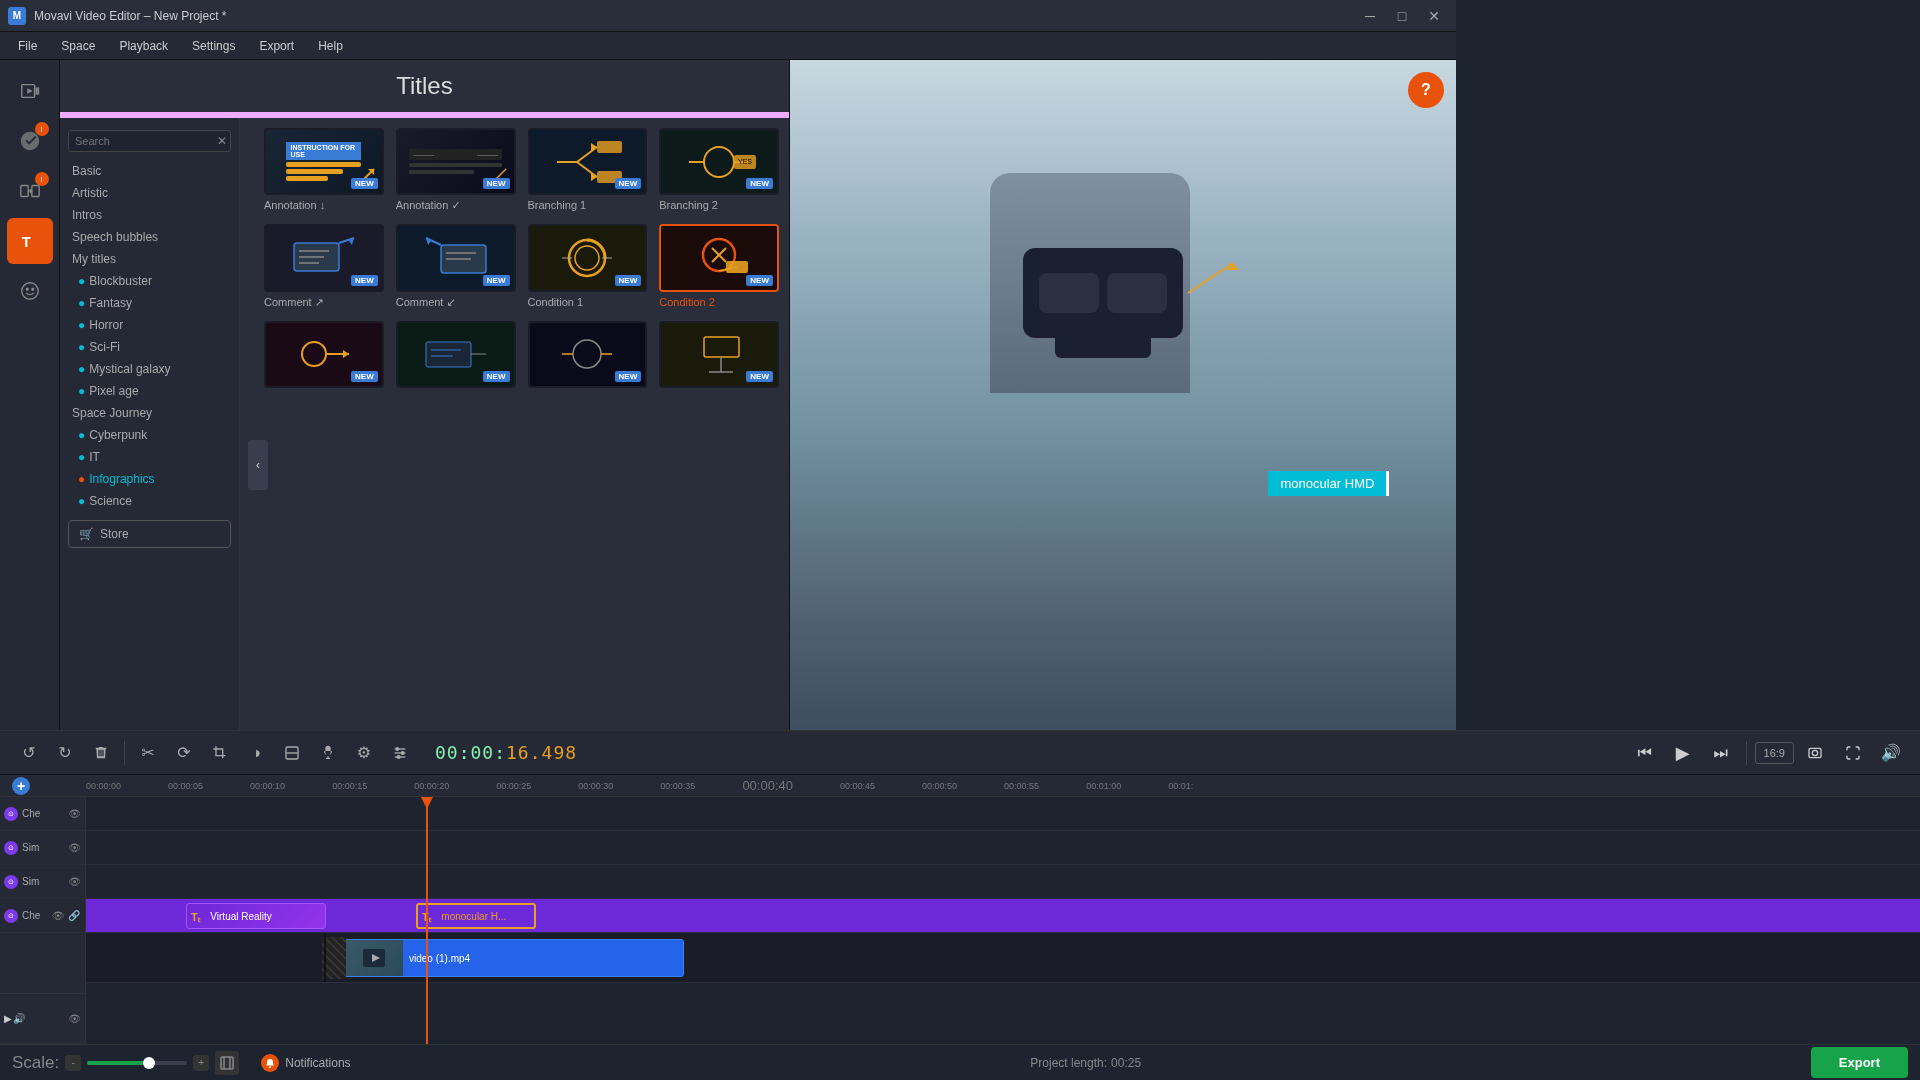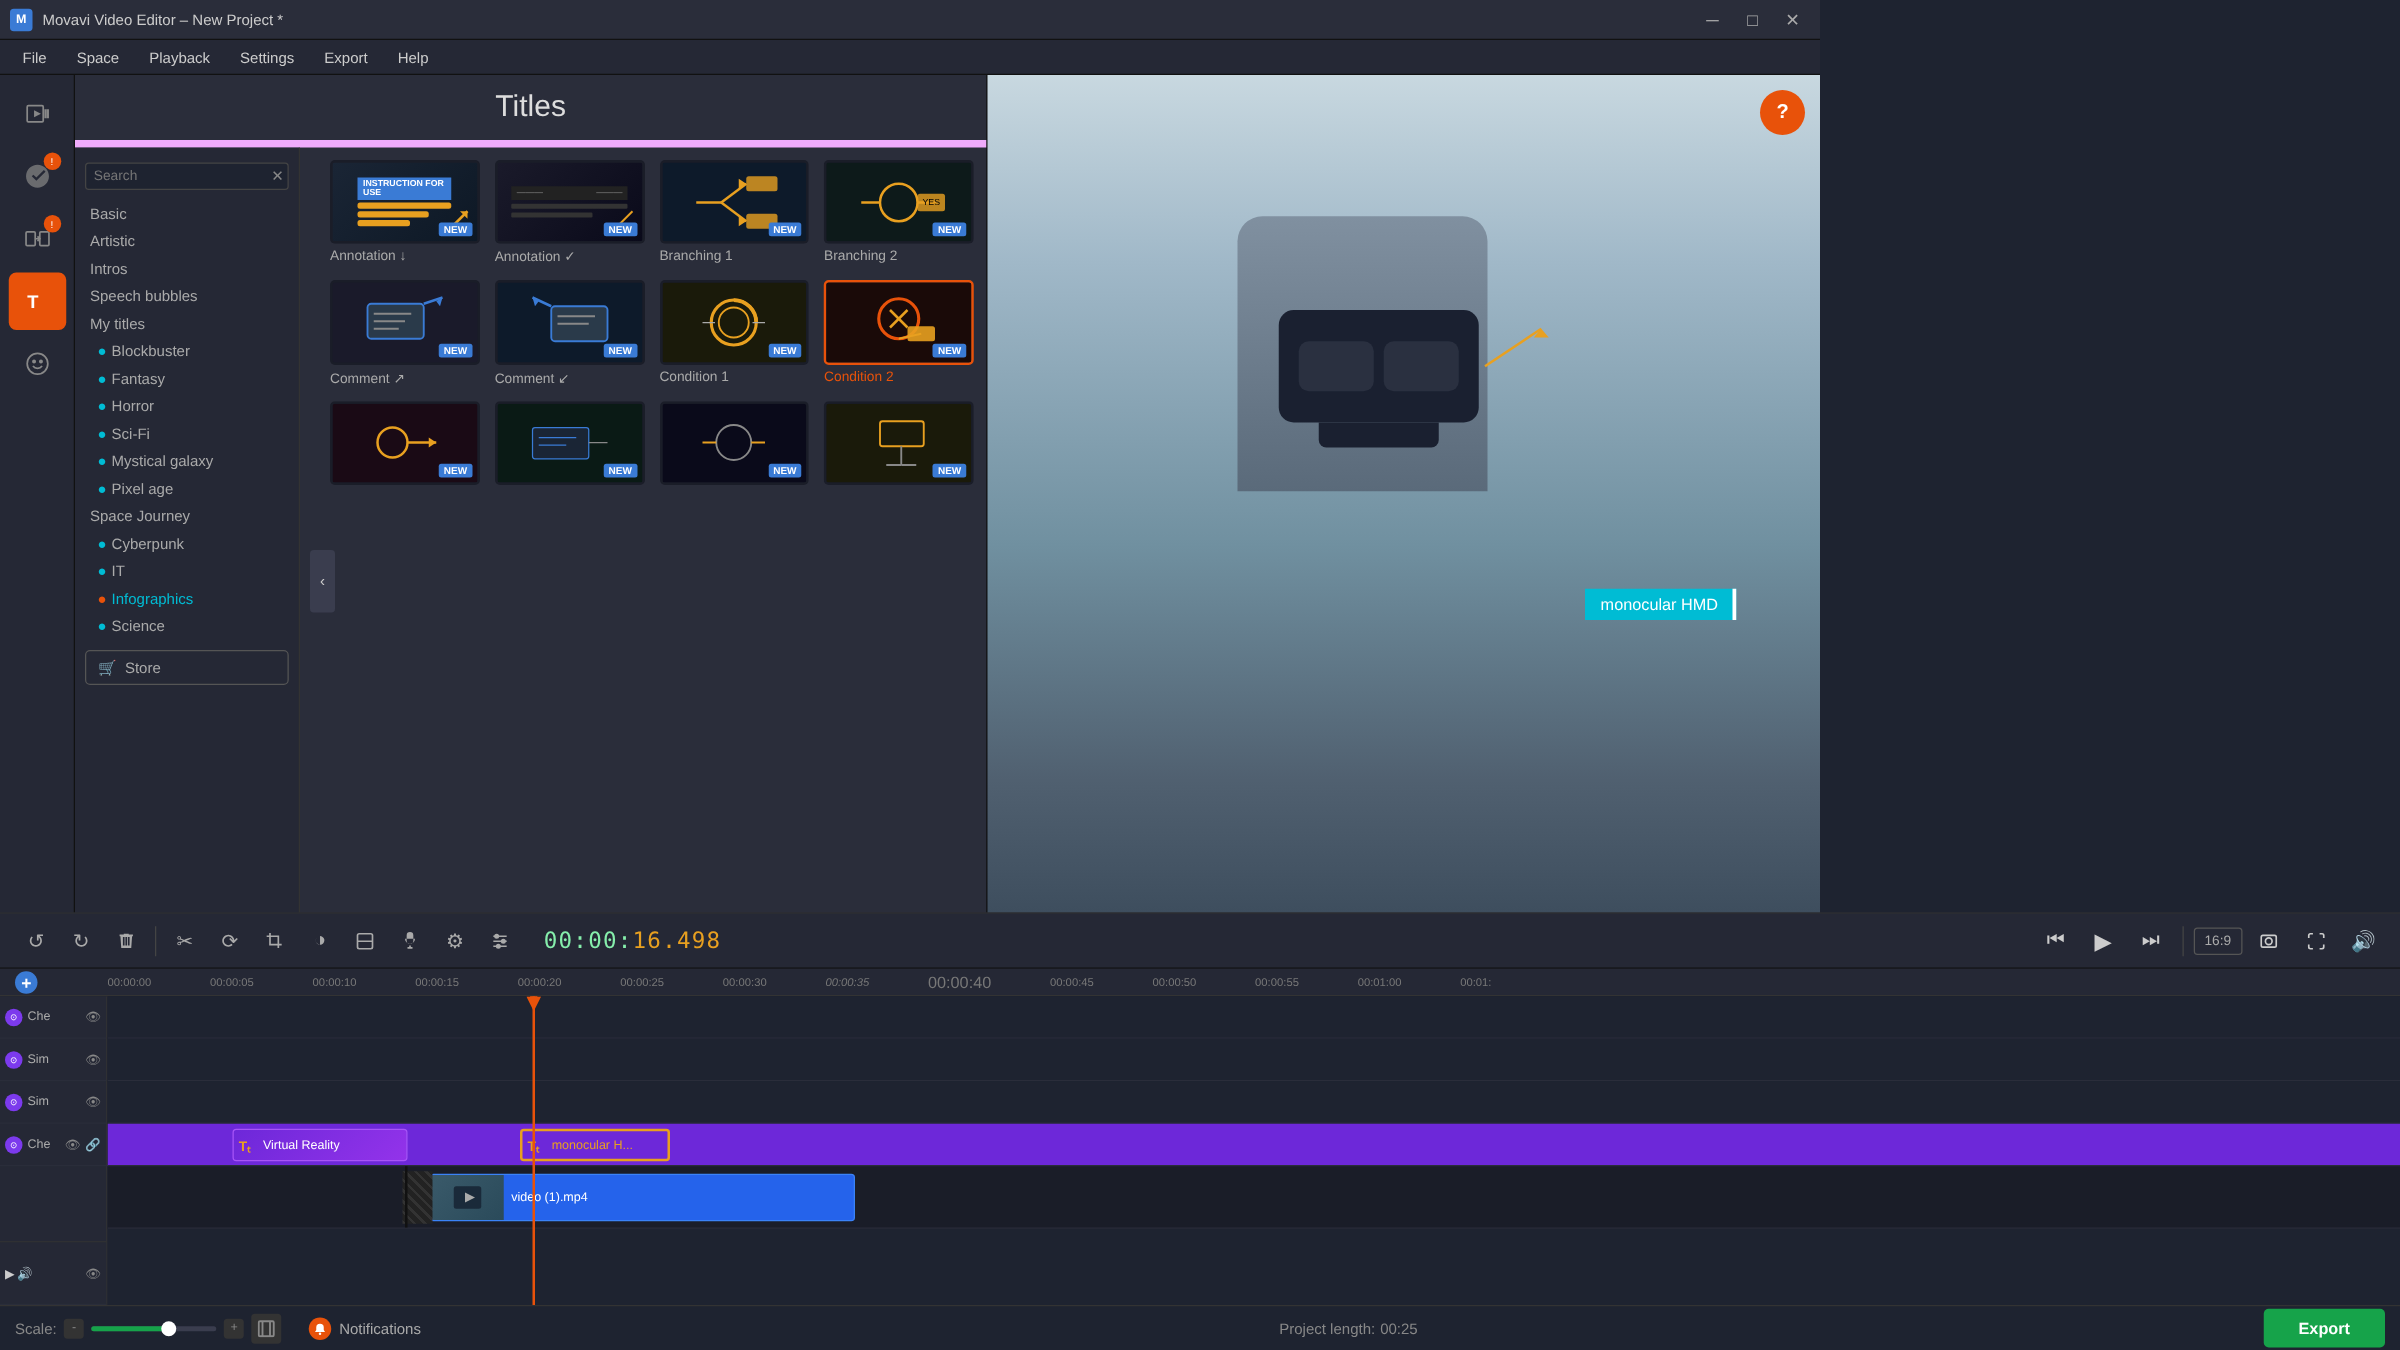--- a/index.html
+++ b/index.html
@@ -550,21 +550,21 @@
       <div id="add-track-btn" style="width:18px;height:18px;background:#3a7bd5;border-radius:50%;color:white;display:flex;align-items:center;justify-content:center;cursor:pointer;font-size:14px;font-weight:bold;">+</div>
     </div>
     <div style="flex:1;display:flex;align-items:center;overflow:hidden;gap:0;">
       <span class="ruler-mark" style="font-size:9px;color:#777;margin-right:47px;">00:00:00</span>
       <span class="ruler-mark" style="font-size:9px;color:#777;margin-right:47px;">00:00:05</span>
       <span class="ruler-mark" style="font-size:9px;color:#777;margin-right:47px;">00:00:10</span>
       <span class="ruler-mark" style="font-size:9px;color:#777;margin-right:47px;">00:00:15</span>
       <span class="ruler-mark" style="font-size:9px;color:#777;margin-right:47px;">00:00:20</span>
       <span class="ruler-mark" style="font-size:9px;color:#777;margin-right:47px;">00:00:25</span>
       <span class="ruler-mark" style="font-size:9px;color:#777;margin-right:47px;">00:00:30</span>
-      <span class="ruler-mark" style="font-size:9px;color:#777;margin-right:47px;font-style:italic;">00:00:35</span>
+      <span class="ruler-mark" style="font-size:9px;color:#777;margin-right:47px;">00:00:35</span>
       <span class="ruler-mark" style="font-size:13px;color:#777;margin-right:47px;">00:00:40</span>
       <span class="ruler-mark" style="font-size:9px;color:#777;margin-right:47px;">00:00:45</span>
       <span class="ruler-mark" style="font-size:9px;color:#777;margin-right:47px;">00:00:50</span>
       <span class="ruler-mark" style="font-size:9px;color:#777;margin-right:47px;">00:00:55</span>
       <span class="ruler-mark" style="font-size:9px;color:#777;margin-right:47px;">00:01:00</span>
       <span class="ruler-mark" style="font-size:9px;color:#777;">00:01:</span>
     </div>
   </div>
 
   <div id="timeline" style="flex:1;display:flex;overflow:hidden;">
@@ -653,21 +653,21 @@
             <span style="color:white;font-size:10px;padding:0 6px;white-space:nowrap;">video (1).mp4</span>
           </div>
         </div>
 
       </div>
     </div>
   </div>
 
   <div id="status-bar" style="height:36px;background:#1e2330;border-top:1px solid #333;display:flex;align-items:center;padding:0 12px;gap:12px;">
     <div id="scale-section" style="display:flex;align-items:center;gap:6px;">
-      <span style="color:#888;font-size:12px;">Scale:</span>
+      <span style="color:#888;font-size:17px;">Scale:</span>
       <div style="width:16px;height:16px;background:#333;border-radius:3px;display:flex;align-items:center;justify-content:center;cursor:pointer;">
         <span style="font-size:10px;color:#888;">-</span>
       </div>
       <div id="scale-slider" style="width:100px;height:4px;background:#3a3d4e;border-radius:2px;position:relative;cursor:pointer;">
         <div style="position:absolute;top:0;left:0;width:62%;height:100%;background:#16a34a;border-radius:2px;"></div>
         <div id="scale-thumb" style="position:absolute;top:-4px;left:62%;width:12px;height:12px;background:white;border-radius:50%;transform:translateX(-50%);"></div>
       </div>
       <div style="width:16px;height:16px;background:#333;border-radius:3px;display:flex;align-items:center;justify-content:center;cursor:pointer;">
         <span style="font-size:10px;color:#888;">+</span>
       </div>

